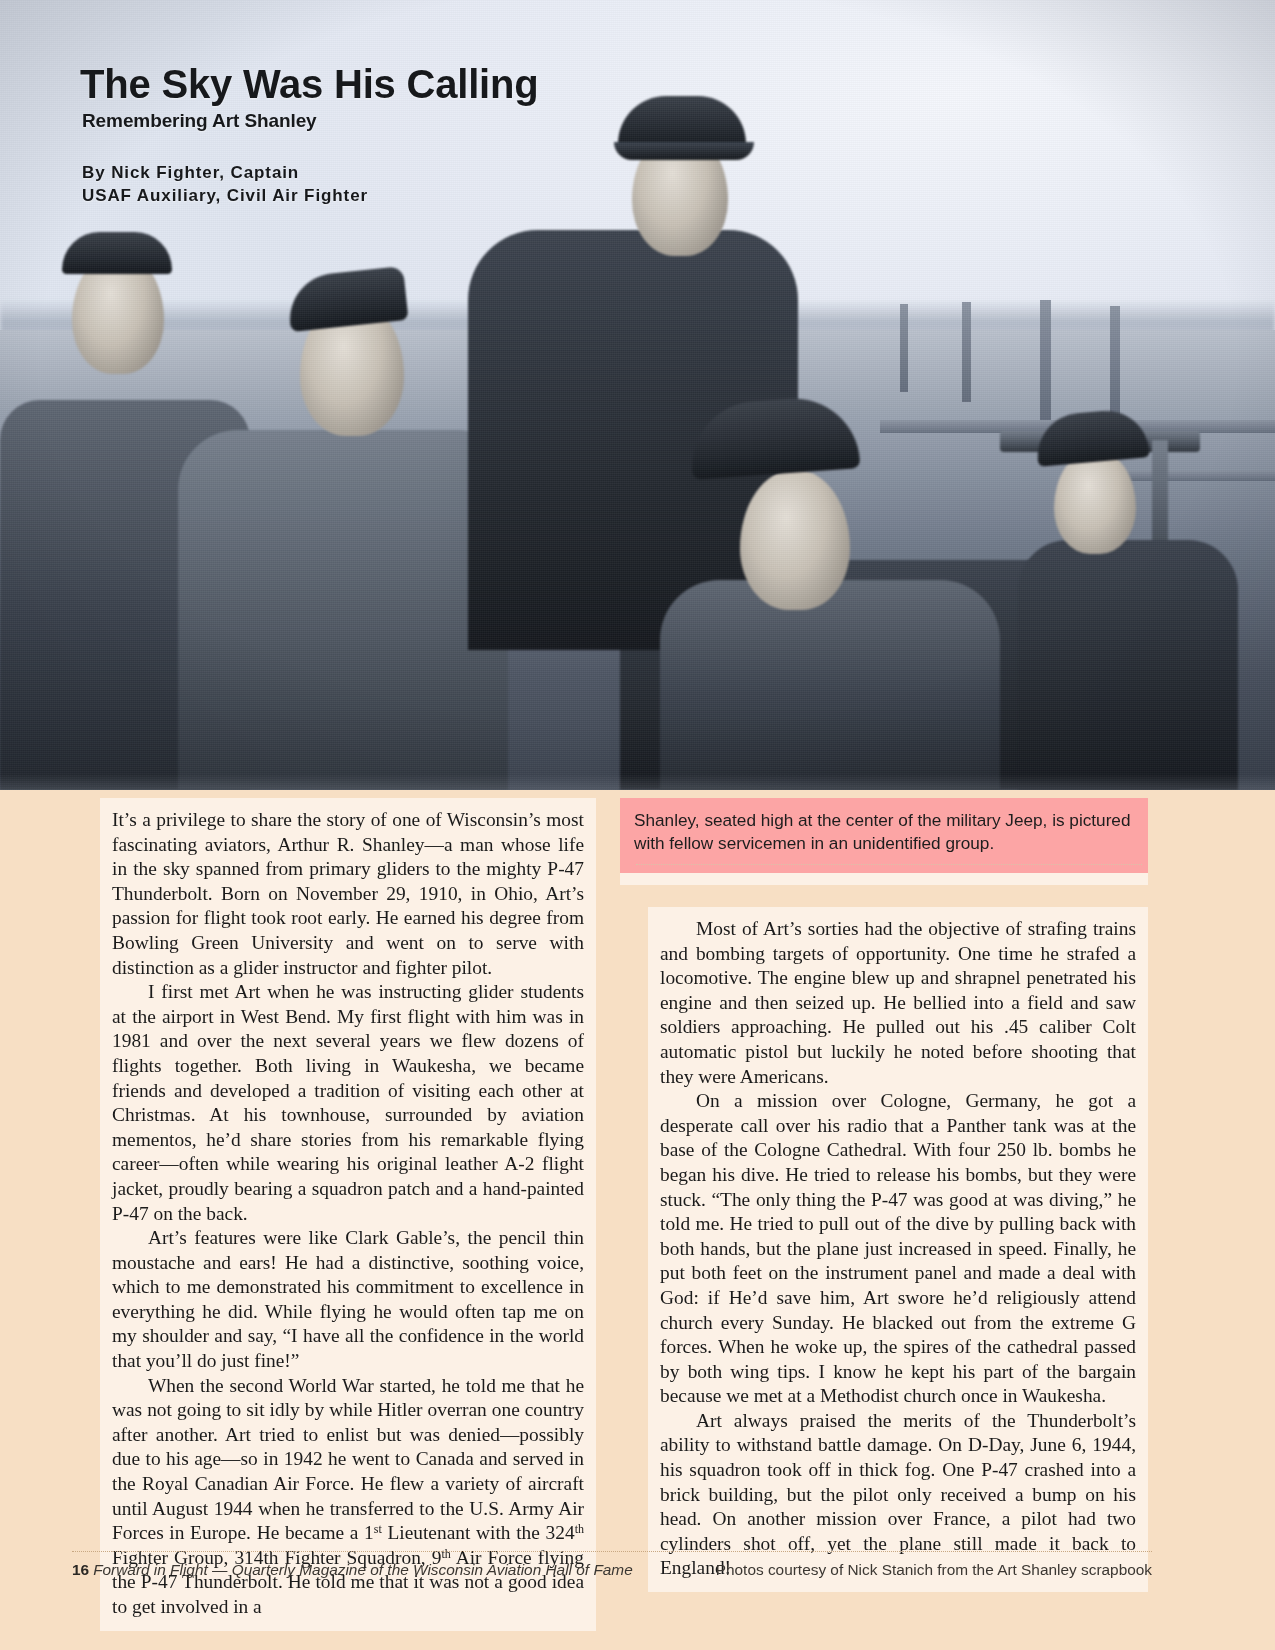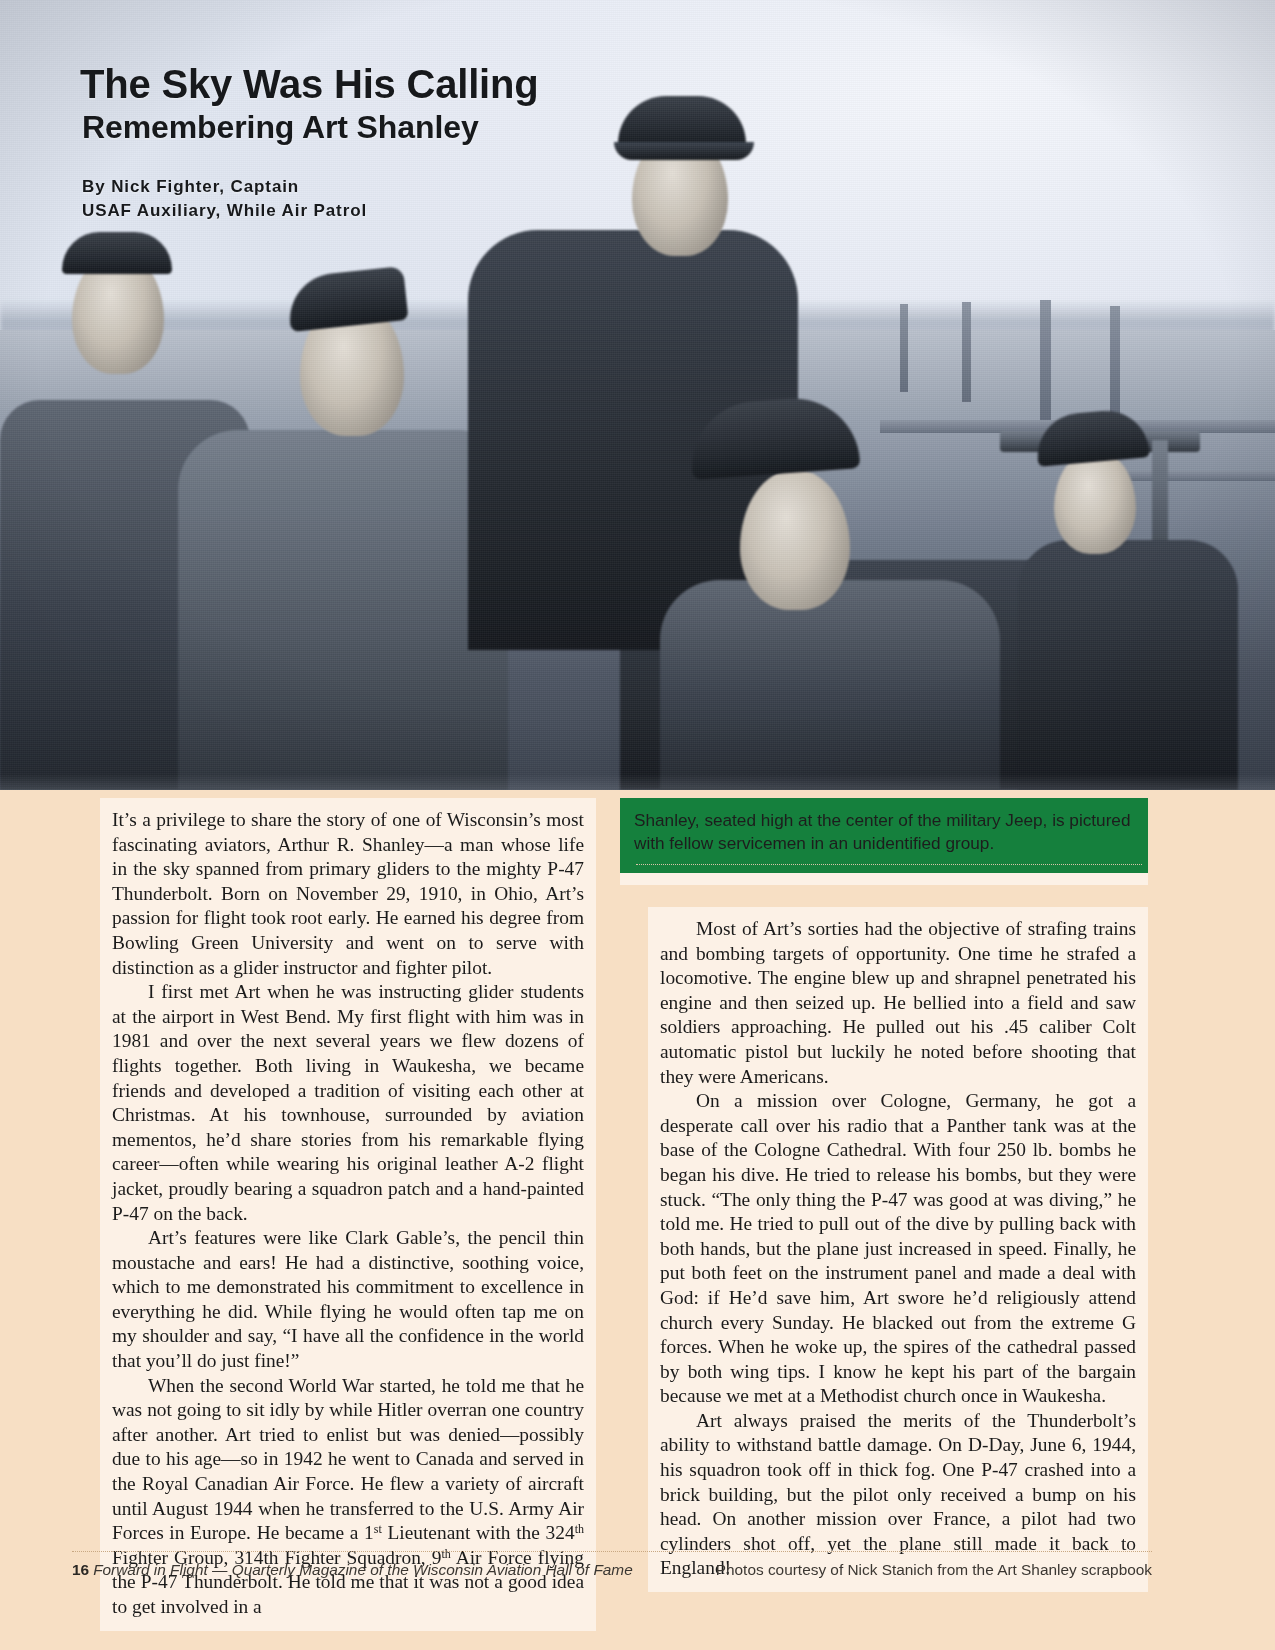--- a/index.html
+++ b/index.html
@@ -130,21 +130,21 @@
     text-shadow: 0 1px 2px rgba(255,255,255,.55);
   }
   .title-main {
     font-size: 40px;
     font-weight: bold;
     letter-spacing: -0.2px;
     line-height: 1.04;
     margin: 0;
   }
   .title-sub {
-    font-size: 32px;
+    font-size: 19px;
     font-weight: bold;
     letter-spacing: -0.1px;
     line-height: 1.12;
     margin: 4px 0 0 2px;
   }
   .byline {
     margin-top: 30px;
     margin-left: 2px;
     font-size: 17px;
     font-weight: bold;
@@ -196,21 +196,21 @@
     text-indent: 0;
   }
   sup {
     font-size: 0.62em;
     vertical-align: 0.48em;
     line-height: 0;
   }
 
   
   .captionbox {
-    background: #15803d;
+    background: #fca5a5;
     padding: 11px 4px 8px 14px;
     box-sizing: border-box;
   }
   .caption {
     font-family: "Liberation Sans", sans-serif;
     font-size: 17.2px;
     line-height: 22.5px;
     color: #1d1d1d;
     margin: 0;
   }
@@ -307,21 +307,21 @@
     <div class="grain"></div>
     <div class="vignette"></div>
     <div class="hero-fade-bottom"></div>
   </div>
 
   <div class="titleblock">
     <h1 class="title-main">The Sky Was His Calling</h1>
     <h2 class="title-sub">Remembering Art Shanley</h2>
     <div class="byline">
       <div>By Nick Fighter, Captain</div>
-      <div>USAF Auxiliary, While Air Patrol</div>
+      <div>USAF Auxiliary, Civil Air Fighter</div>
     </div>
   </div>
 
   <div class="columns">
 
     <div class="col-left">
       <div class="textbox">
         <div class="bodytext">
           <p class="first">It’s a privilege to share the story of one of Wisconsin’s most fascinating aviators, Arthur R. Shanley—a man whose life in the sky spanned from primary gliders to the mighty P-47 Thunderbolt. Born on November 29, 1910, in Ohio, Art’s passion for flight took root early. He earned his degree from Bowling Green University and went on to serve with distinction as a glider instructor and fighter pilot.</p>
           <p>I first met Art when he was instructing glider students at the airport in West Bend. My first flight with him was in 1981 and over the next several years we flew dozens of flights together. Both living in Waukesha, we became friends and developed a tradition of visiting each other at Christmas. At his townhouse, surrounded by aviation mementos, he’d share stories from his remarkable flying career—often while wearing his original leather A-2 flight jacket, proudly bearing a squadron patch and a hand-painted P-47 on the back.</p>

